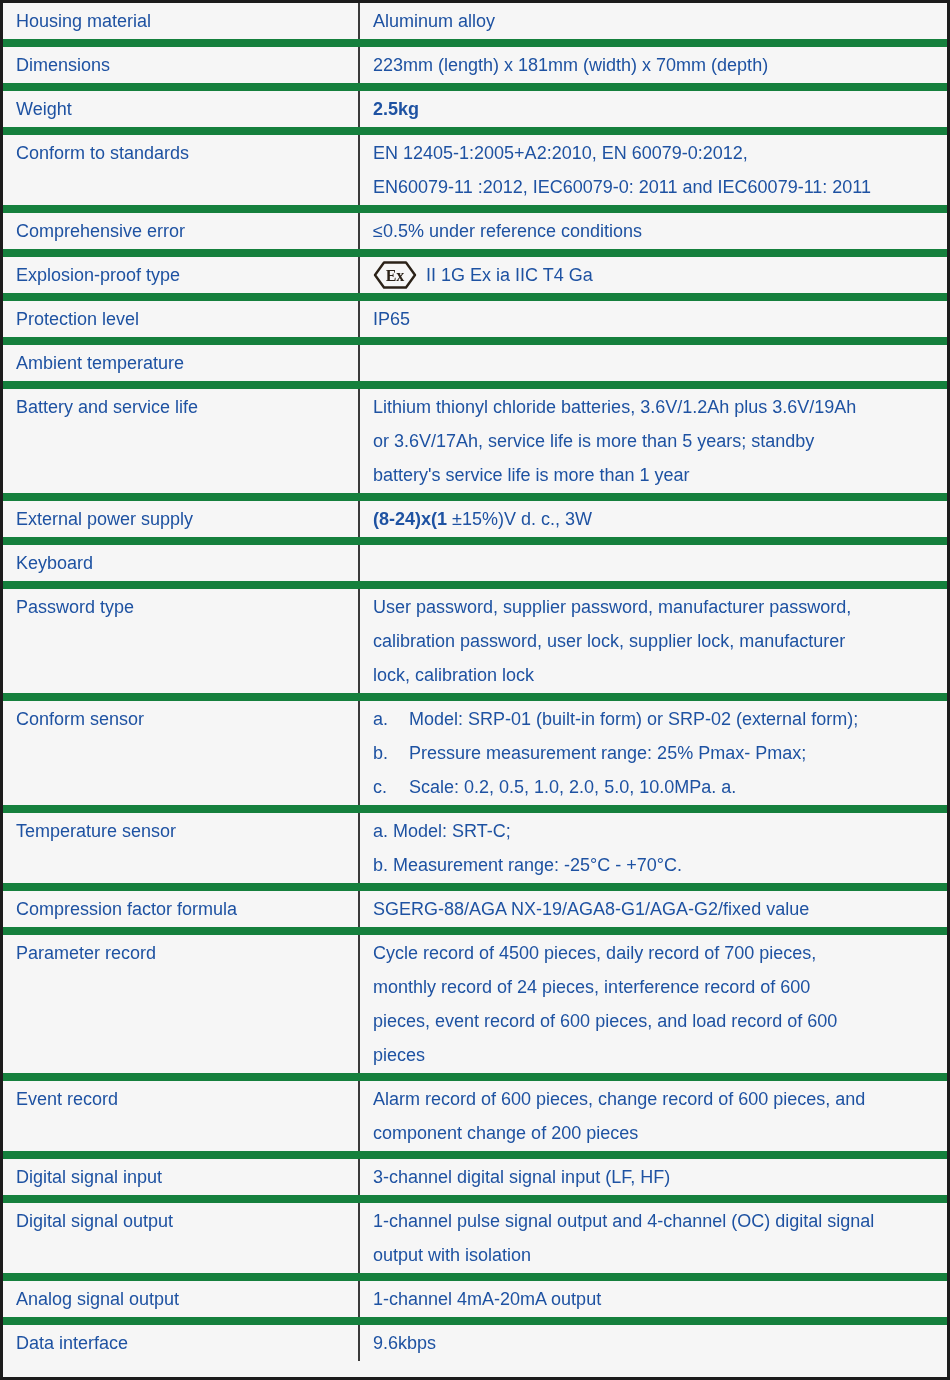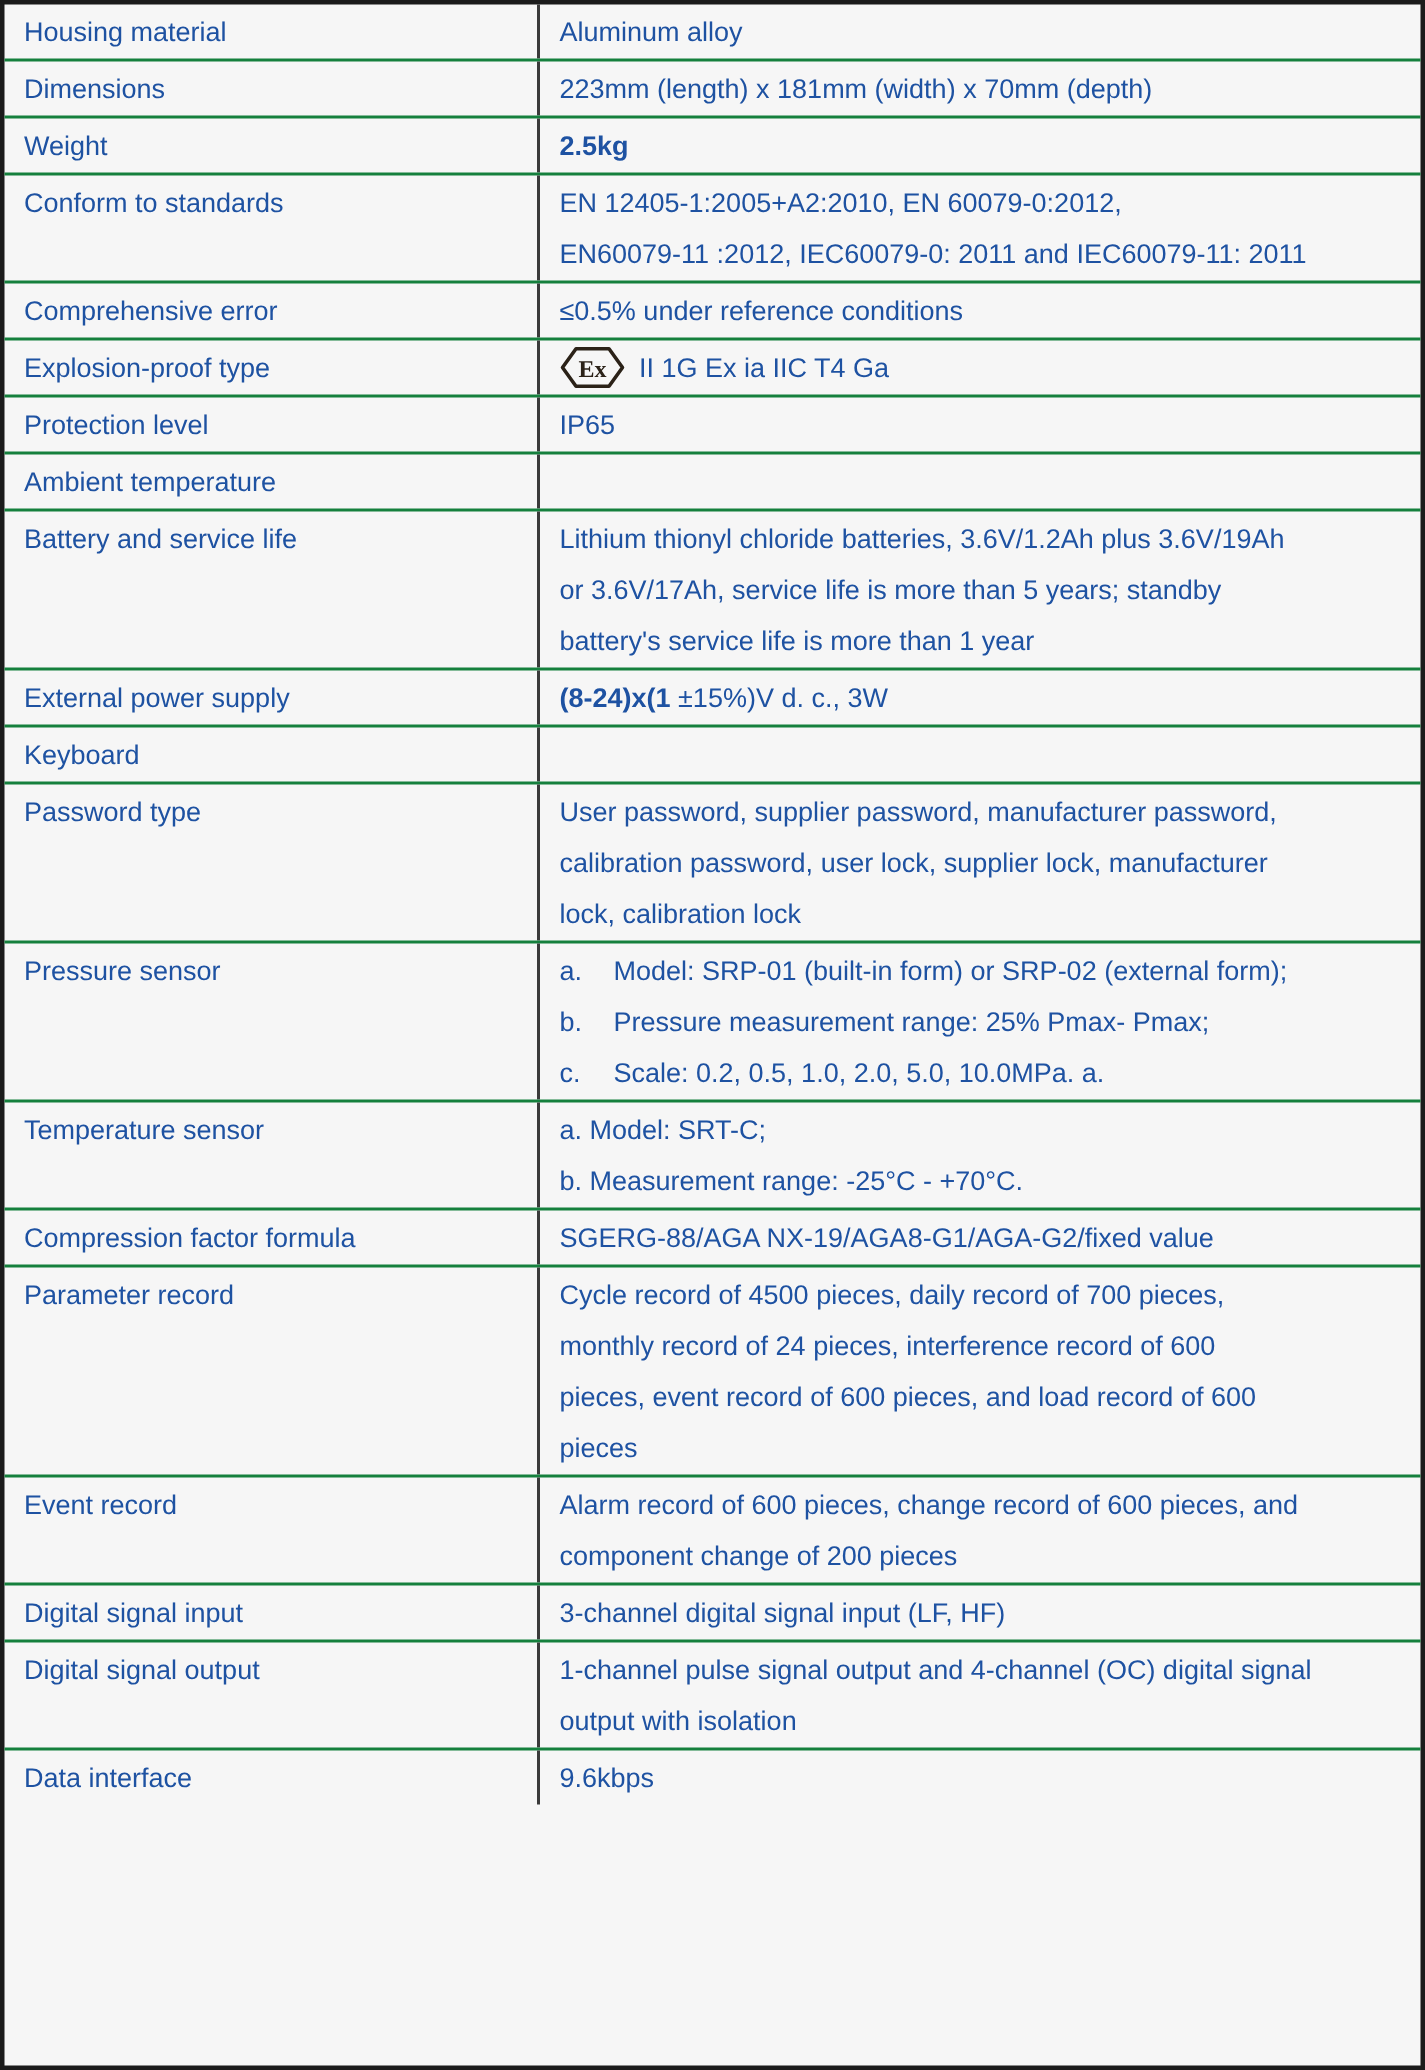--- a/index.html
+++ b/index.html
@@ -15,21 +15,21 @@
     box-sizing: border-box;
     border: 3px solid #1b1b1b;
     background: #f6f6f6;
     color: #1e52a2;
     font-size: 18px;
     display: flex;
     flex-direction: column;
   }
   .row {
     display: flex;
-    border-top: 2px solid #15803d;
+    border-top: 8px solid #15803d;
     flex: 0 0 auto;
   }
   .row:first-child { border-top: none; }
   .cell {
     box-sizing: border-box;
     padding: 1px 10px 1px 13px;
   }
   .cell.label {
     flex: 0 0 357px;
     width: 357px;
@@ -149,21 +149,21 @@
           <div class="line"><span>Password type</span></div>
         </div>
         <div class="cell value">
           <div class="line"><span>User password, supplier password, manufacturer password,</span></div>
           <div class="line"><span>calibration password, user lock, supplier lock, manufacturer</span></div>
           <div class="line"><span>lock, calibration lock</span></div>
         </div>
       </div>
       <div class="row">
         <div class="cell label">
-          <div class="line"><span>Pressure sensor</span></div>
+          <div class="line"><span>Conform sensor</span></div>
         </div>
         <div class="cell value">
           <div class="line"><span class="marker">a.</span><span>Model: SRP-01 (built-in form) or SRP-02 (external form);</span></div>
           <div class="line"><span class="marker">b.</span><span>Pressure measurement range: 25% Pmax- Pmax;</span></div>
           <div class="line"><span class="marker">c.</span><span>Scale: 0.2, 0.5, 1.0, 2.0, 5.0, 10.0MPa. a.</span></div>
         </div>
       </div>
       <div class="row">
         <div class="cell label">
           <div class="line"><span>Temperature sensor</span></div>
@@ -213,20 +213,28 @@
         <div class="cell label">
           <div class="line"><span>Digital signal output</span></div>
         </div>
         <div class="cell value">
           <div class="line"><span>1-channel pulse signal output and 4-channel (OC) digital signal</span></div>
           <div class="line"><span>output with isolation</span></div>
         </div>
       </div>
       <div class="row">
         <div class="cell label">
+          <div class="line"><span>Analog signal output</span></div>
+        </div>
+        <div class="cell value">
+          <div class="line"><span>1-channel 4mA-20mA output</span></div>
+        </div>
+      </div>
+      <div class="row">
+        <div class="cell label">
           <div class="line"><span>Data interface</span></div>
         </div>
         <div class="cell value">
           <div class="line"><span>9.6kbps</span></div>
         </div>
       </div>
     </div>
 </div>
 
 </body></html>

